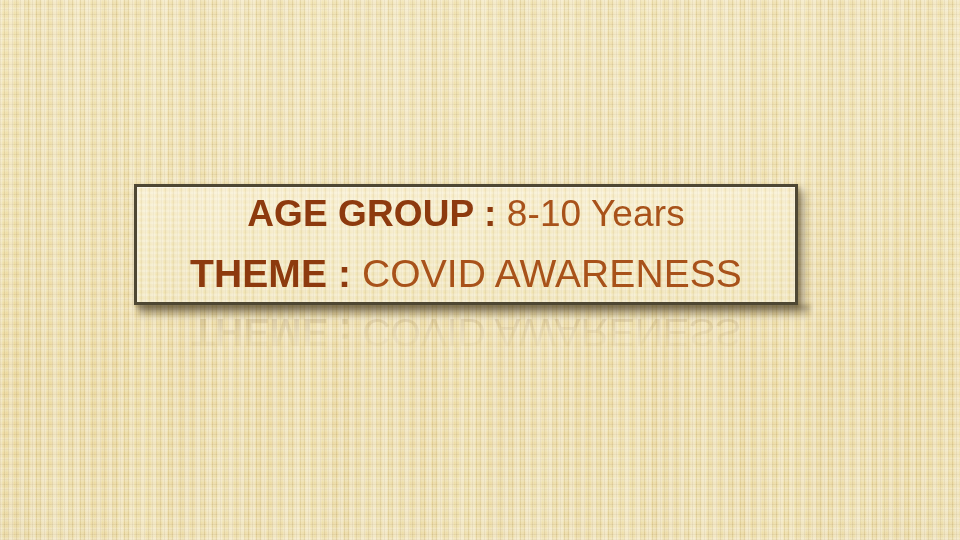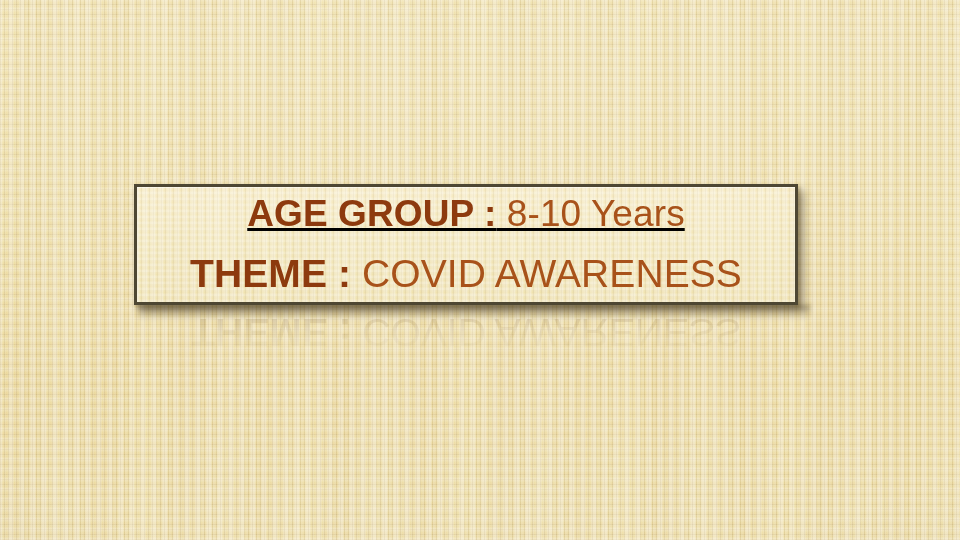--- a/index.html
+++ b/index.html
@@ -130,21 +130,21 @@
     pointer-events: none;
   }
 
   .title-line {
     position: relative;
     z-index: 2;
     white-space: nowrap;
     line-height: 1.02;
     letter-spacing: 0.1px;
   }
-  #line-1 { font-size: 37px; margin-bottom: 22px; text-decoration: underline; }
+  #line-1 { font-size: 37px; margin-bottom: 22px; }
   #line-2 { font-size: 39px; }
 
   .label {
     font-weight: bold;
     color: #8d3a0e;
   }
   .value {
     font-weight: normal;
     color: #a8521a;
   }

